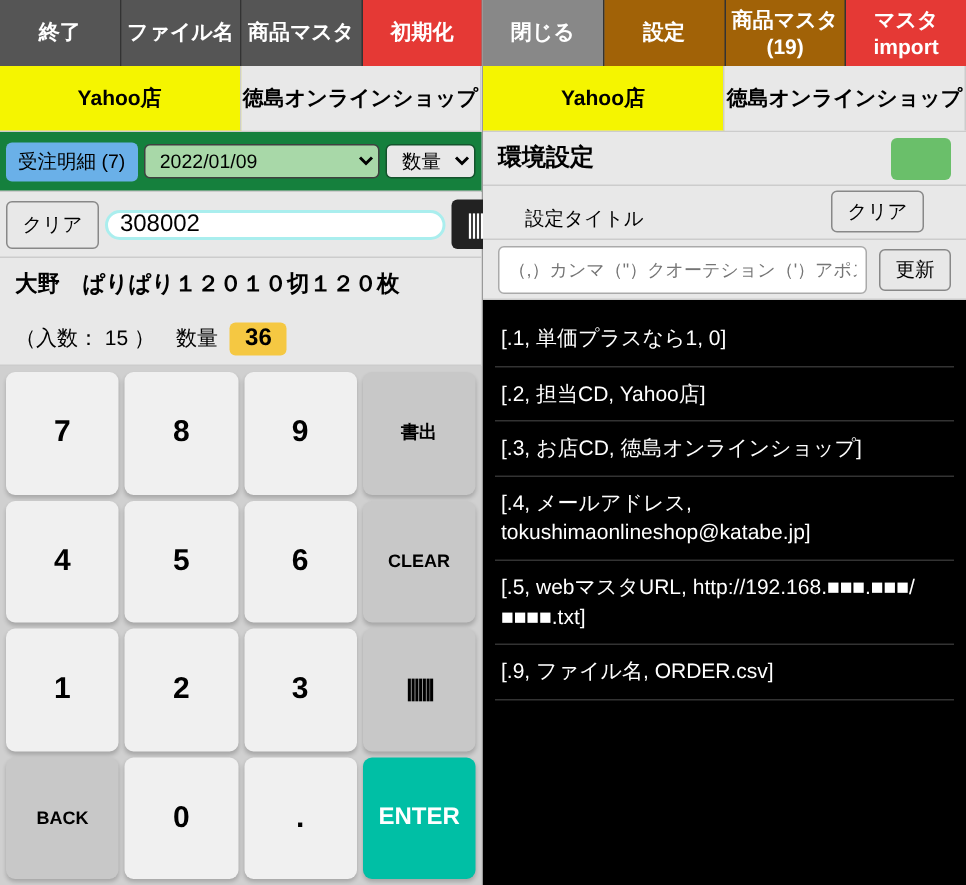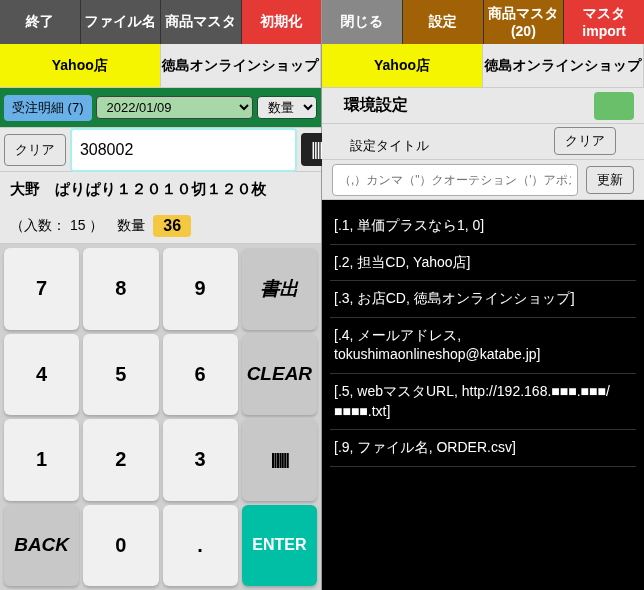--- a/index.html
+++ b/index.html
@@ -124,26 +124,26 @@
       background: #e8e8e8;
       border: 1px solid #888;
       border-radius: 4px;
       padding: 6px 10px;
       font-size: 13px;
       cursor: pointer;
       white-space: nowrap;
     }
     .barcode-input {
       flex: 1;
-      height: 44px;
+      height: 20px;
       border: 2px solid #aee;
       background: #fff;
       font-size: 16px;
       padding: 4px 8px;
-      border-radius: 4px;
+      border-radius: 16px;
     }
     .barcode-icon {
       background: #222;
       color: #fff;
       padding: 6px 10px;
       border-radius: 4px;
       font-size: 18px;
       letter-spacing: -2px;
       cursor: pointer;
     }
@@ -197,22 +197,21 @@
       cursor: pointer;
       display: flex;
       align-items: center;
       justify-content: center;
       background: #f0f0f0;
       color: #000;
       box-shadow: 0 2px 3px rgba(0,0,0,0.2);
     }
     .num-btn.special {
       background: #c8c8c8;
-      font-size: 19px;
-      font-style: italic;
+      font-size: 12px;
     }
     .num-btn.enter-btn {
       background: #00bfa5;
       color: #fff;
       font-size: 16px;
       font-weight: bold;
     }
     .num-btn.barcode-btn {
       background: #c8c8c8;
       font-size: 16px;
@@ -288,21 +287,20 @@
       padding: 4px 10px;
       background: #e8e8e8;
       border-bottom: 1px solid #ccc;
       height: 36px;
     }
     .settings-title {
       font-size: 16px;
       font-weight: bold;
       color: #000;
       flex: 1;
-      margin-left: 12px;
     }
     .green-box {
       width: 40px;
       height: 28px;
       background: #6abf6a;
       border-radius: 4px;
     }
 
     .settings-subtitle-row {
       display: flex;
@@ -433,21 +431,21 @@
     <button class="num-btn enter-btn">ENTER</button>
   </div>
 
 </div>
 
 <div class="right-panel">
 
   <div class="right-top-bar">
     <button class="right-top-btn close">閉じる</button>
     <button class="right-top-btn">設定</button>
-    <button class="right-top-btn">商品マスタ(20)</button>
+    <button class="right-top-btn">商品マスタ(19)</button>
     <button class="right-top-btn red">マスタimport</button>
   </div>
 
   <div class="right-store-row">
     <button class="right-store-btn active">Yahoo店</button>
     <button class="right-store-btn inactive">徳島オンラインショップ</button>
   </div>
 
   <div class="settings-title-bar">
     <span class="settings-title">環境設定</span>

